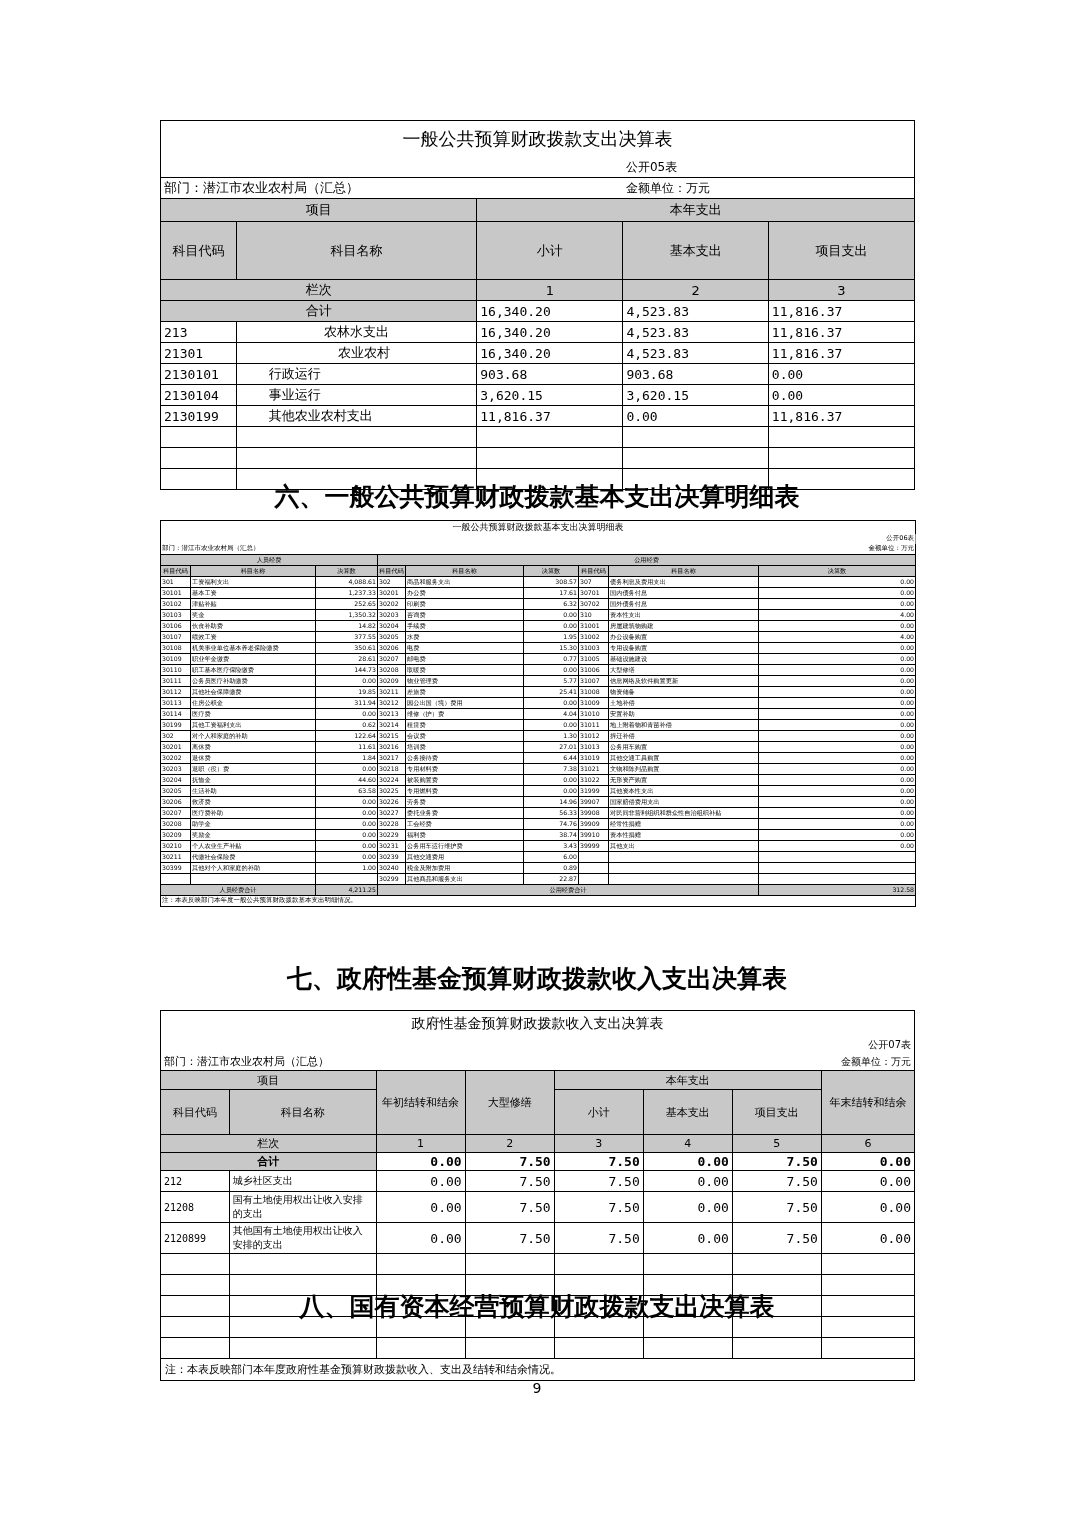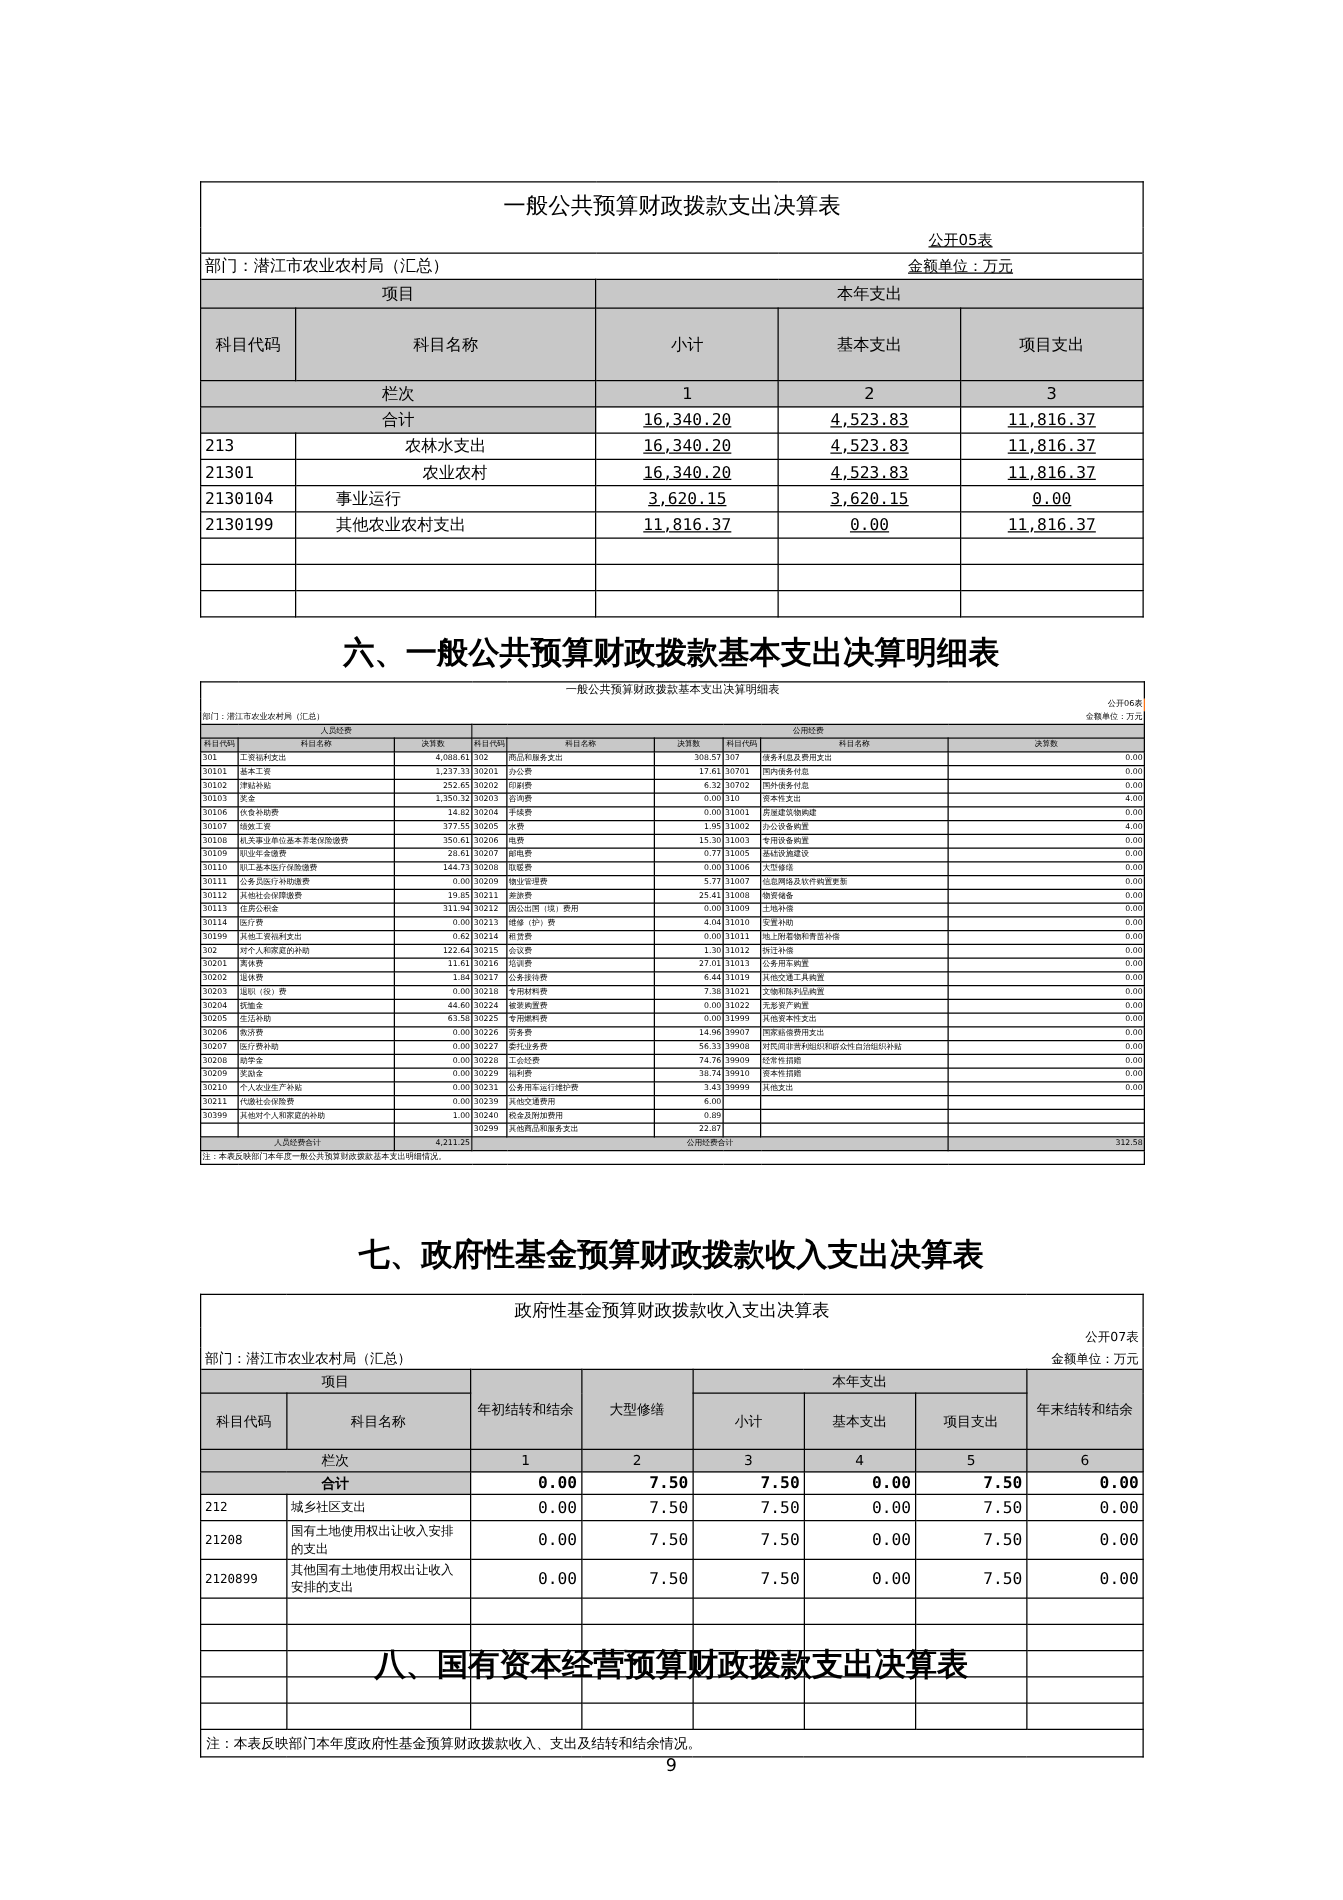--- a/index.html
+++ b/index.html
@@ -1,23 +1,23 @@
 <!DOCTYPE html>
 <html><head>
 <meta charset="utf-8">
 <style>
   html,body{margin:0;padding:0;background:#fff;}
   body{width:1074px;height:1520px;font-family:"DejaVu Sans","Liberation Sans",sans-serif;color:#000;position:relative;}
-  .page{width:1074px;height:1082px;position:relative;box-sizing:border-box;margin-top:25px;}
+  .page{width:1074px;height:1082px;position:relative;box-sizing:border-box;}
 
   
   .t5{position:absolute;left:160px;top:120px;width:755px;border-collapse:collapse;font-size:13px;}
   .t5 td,.t5 th{border:1px solid #000;padding:1px 3px;font-weight:normal;}
   .t5 .title{font-size:18px;text-align:center;border:1px solid #000;border-bottom:none;padding:6px 0;font-weight:normal;}
-  .t5 .r{text-align:center;text-decoration:underline;}
+  .t5 .r{text-align:left;}
   .t5 .l{text-align:left;}
   .hdr{background:#c8c8c8;text-align:center;}
   .num{font-family:"DejaVu Sans Mono","Liberation Mono",monospace;font-size:13px;}
   .bold{font-weight:bold;}
 
   h2.sec{font-size:25px;text-align:center;margin:0;font-weight:bold;position:absolute;width:100%;}
 
   
   .t6wrap{position:absolute;left:160px;top:520px;width:755px;}
   .t6{border-collapse:collapse;width:755px;font-size:6.2px;table-layout:fixed;}
@@ -84,20 +84,27 @@
       <td class="r num">16,340.20</td>
       <td class="r num">4,523.83</td>
       <td class="r num">11,816.37</td>
     </tr>
     <tr>
       <td class="l num">21301</td>
       <td class="l" style="padding-left:18px;text-align:center;">农业农村</td>
       <td class="r num">16,340.20</td>
       <td class="r num">4,523.83</td>
       <td class="r num">11,816.37</td>
+    </tr>
+    <tr>
+      <td class="l num">2130101</td>
+      <td class="l" style="padding-left:32px;">行政运行</td>
+      <td class="r num">903.68</td>
+      <td class="r num">903.68</td>
+      <td class="r num">0.00</td>
     </tr>
     <tr>
       <td class="l num">2130104</td>
       <td class="l" style="padding-left:32px;">事业运行</td>
       <td class="r num">3,620.15</td>
       <td class="r num">3,620.15</td>
       <td class="r num">0.00</td>
     </tr>
     <tr>
       <td class="l num">2130199</td>

